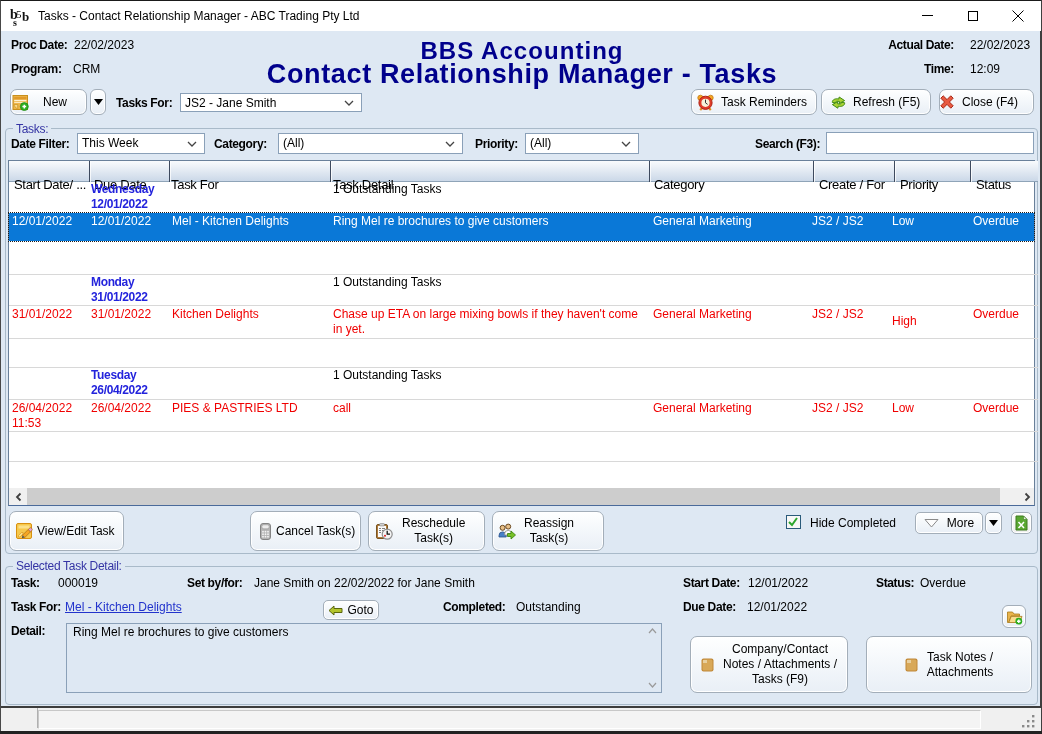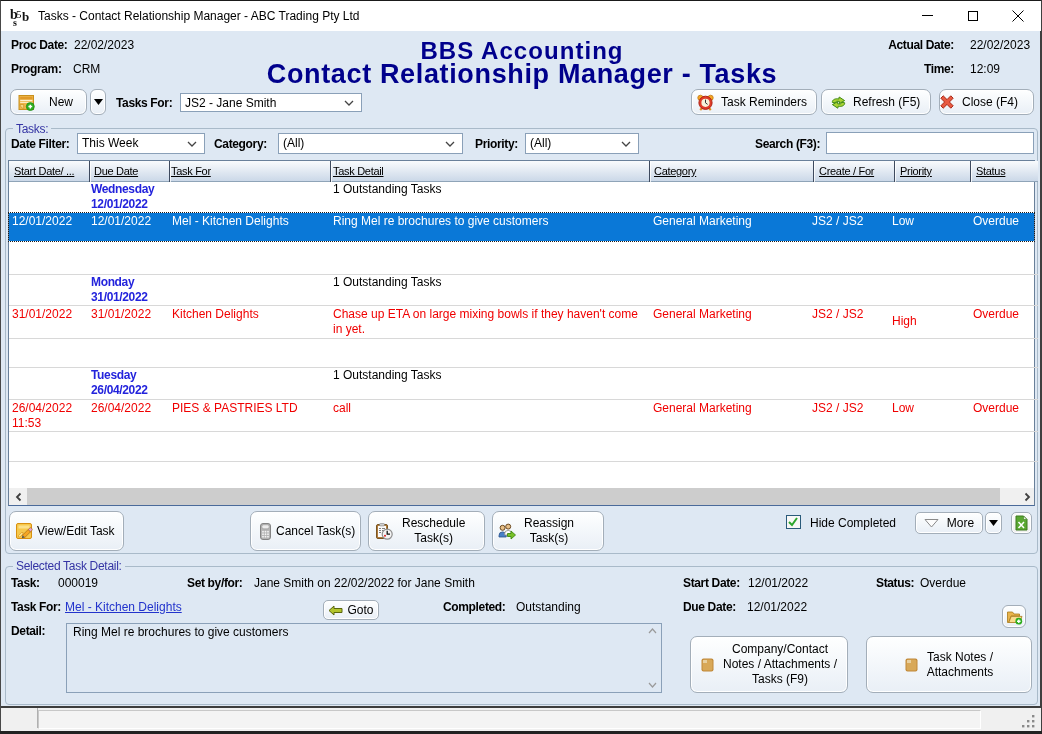--- a/index.html
+++ b/index.html
@@ -18,21 +18,21 @@
 
   .fieldset { position:absolute; border:1px solid #a9bac9; border-radius:4px; }
   .legend { position:absolute; background:#dee8f3; color:#3434a4; padding:0 3px; font-size:12px; letter-spacing:-0.3px; }
 
   .combo { position:absolute; background:#fff; border:1px solid #8aa0b8; }
   .combo .txt { position:absolute; left:4px; top:2px; font-size:12px; }
 
   
   #grid { position:absolute; left:7px; top:159px; width:1027px; height:346px; background:#fff; border:1px solid #69809a; border-bottom:1px solid #4a6a9a; }
   #ghead { position:absolute; left:0; top:0; width:1029px; height:21px; background:linear-gradient(#f9fbfd,#cbd8e8); border-bottom:1px solid #8fa4b8; }
-  .gh { position:absolute; top:4px; font-size:11px; letter-spacing:-0.3px; color:#000;text-decoration:underline; }
+  .gh { position:absolute; top:16px; font-size:13px; letter-spacing:-0.3px; color:#000; }
   .gsep { position:absolute; top:0px; width:1px; height:21px; background:#3e4a5e; box-shadow:1px 0 0 rgba(255,255,255,0.75); }
   .cell { position:absolute; font-size:12px; line-height:15px; white-space:nowrap; }
   .red { color:#f00000; }
   .selrow { outline:1px dotted #1a1a1a; outline-offset:0px; }
   .grpline { position:absolute; left:0; width:1029px; height:1px; background:#d8d8d8; }
 </style>
 </head>
 <body>
 <div id="win">
   <div id="titlebar">
@@ -55,21 +55,21 @@
   <div class="abs" style="left:73px;top:37px">22/02/2023</div>
   <div class="abs b" style="left:10px;top:61px">Program:</div>
   <div class="abs" style="left:72px;top:61px">CRM</div>
   <div class="abs b" style="left:0;top:36px;width:1042px;text-align:center;font-size:24px;letter-spacing:1.05px;color:#00008c">BBS Accounting</div>
   <div class="abs b" style="left:0;top:58px;width:1042px;text-align:center;font-size:27px;letter-spacing:0.65px;color:#00008c">Contact Relationship Manager - Tasks</div>
   <div class="abs b" style="right:86px;top:37px">Actual Date:</div>
   <div class="abs" style="left:969px;top:37px">22/02/2023</div>
   <div class="abs b" style="right:86px;top:61px">Time:</div>
   <div class="abs" style="left:969px;top:61px">12:09</div>
 
-  <div class="btn" style="left:9px;top:88px;width:77px;height:26px;border-radius:7px;justify-content:flex-start;padding-left:7px">
+  <div class="btn" style="left:9px;top:88px;width:77px;height:26px;border-radius:7px;justify-content:flex-start;padding-left:1px">
     <svg width="17" height="17" viewBox="0 0 17 17" style="margin-right:14px">
       <rect x="1" y="1.5" width="14.5" height="14" fill="#eeb54a" stroke="#c8901c"></rect>
       <rect x="2.2" y="2.8" width="12.2" height="2.6" fill="#e09a28"></rect>
       <path d="M2.2 6.4 h12.2 M2.2 8.3 h12.2" stroke="#fff8e0" stroke-width="1"></path>
       <path d="M2.2 10.5 l3.5 0 0 4.8 -3.5 -3.4 z" fill="#f6d88a" stroke="#c8901c" stroke-width="0.7"></path>
       <circle cx="12.3" cy="12.6" r="4" fill="#2fae1f" stroke="#1d8812" stroke-width="0.7"></circle>
       <path d="M12.3 10.7 v3.8 M10.4 12.6 h3.8" stroke="#fff" stroke-width="1.5"></path>
     </svg>
     <span>New</span>
   </div>

